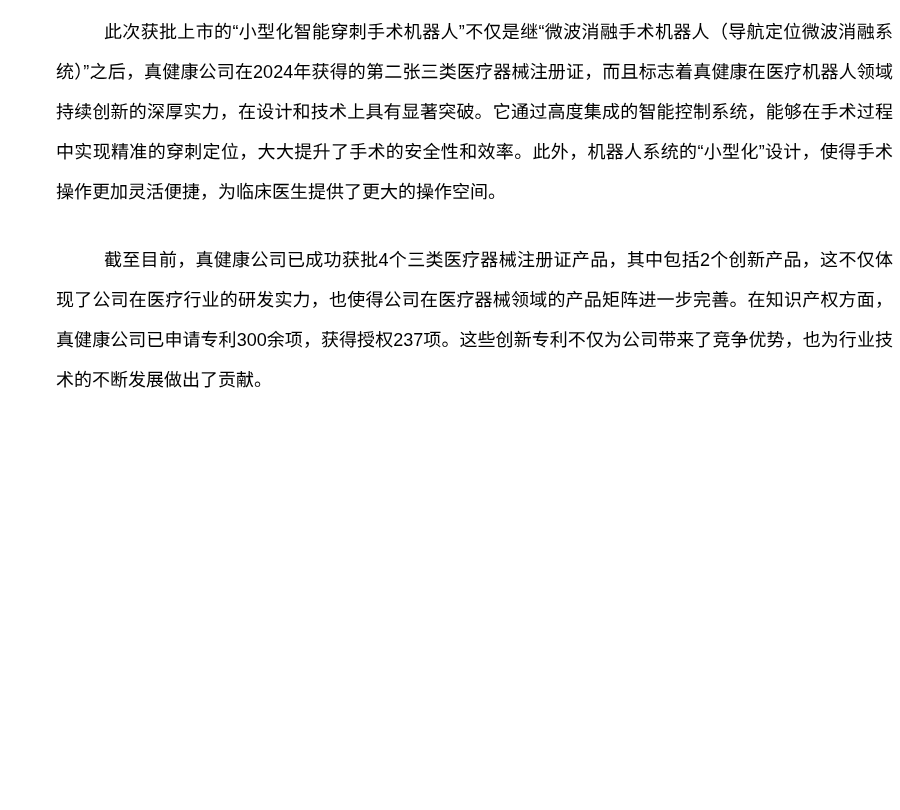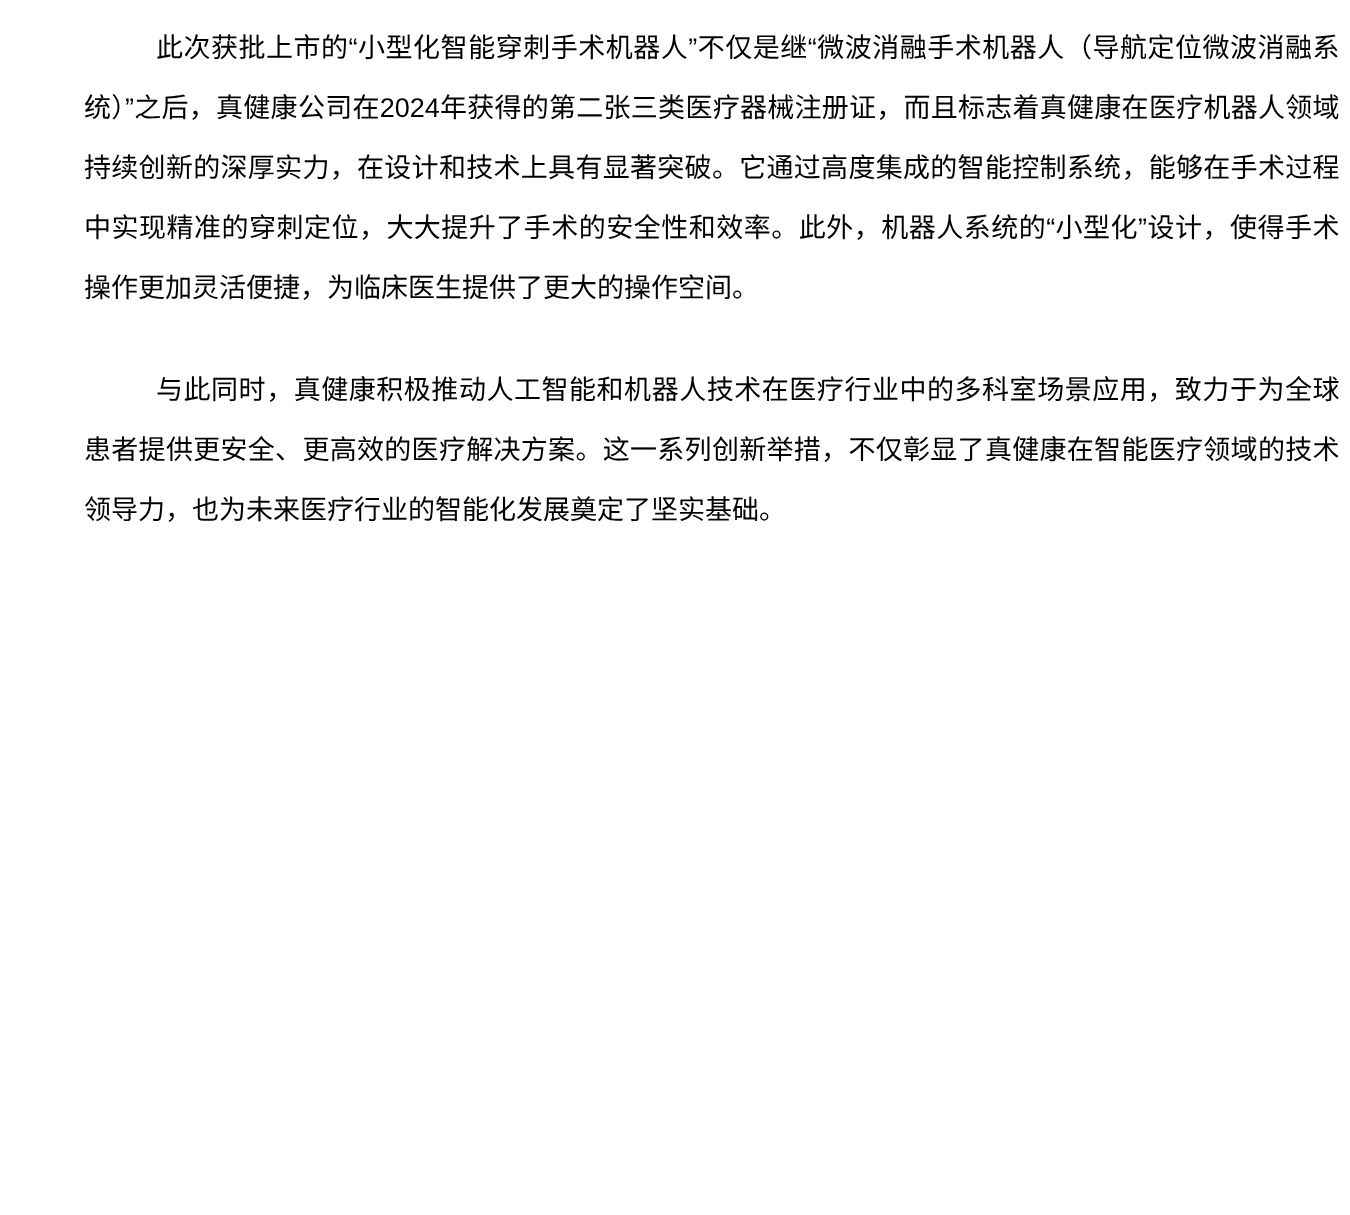--- a/index.html
+++ b/index.html
@@ -31,14 +31,14 @@
   }
   .article p:last-child {
     margin-bottom: 0;
   }
 </style>
 </head>
 <body>
 
 <main class="article">
   <p>此次获批上市的“小型化智能穿刺手术机器人”不仅是继“微波消融手术机器人（导航定位微波消融系统）”之后，真健康公司在2024年获得的第二张三类医疗器械注册证，而且标志着真健康在医疗机器人领域持续创新的深厚实力，在设计和技术上具有显著突破。它通过高度集成的智能控制系统，能够在手术过程中实现精准的穿刺定位，大大提升了手术的安全性和效率。此外，机器人系统的“小型化”设计，使得手术操作更加灵活便捷，为临床医生提供了更大的操作空间。</p>
-  <p>与此同时，真健康积极推动人工智能和机器人技术在医疗行业中的多科室场景应用，致力于为全球患者提供更安全、更高效的医疗解决方案。这一系列创新举措，不仅彰显了真健康在智能医疗领域的技术领导力，也为未来医疗行业的智能化发展奠定了坚实基础。</p>
+  <p>截至目前，真健康公司已成功获批4个三类医疗器械注册证产品，其中包括2个创新产品，这不仅体现了公司在医疗行业的研发实力，也使得公司在医疗器械领域的产品矩阵进一步完善。在知识产权方面，真健康公司已申请专利300余项，获得授权237项。这些创新专利不仅为公司带来了竞争优势，也为行业技术的不断发展做出了贡献。</p>
 </main>
 
 </body></html>

